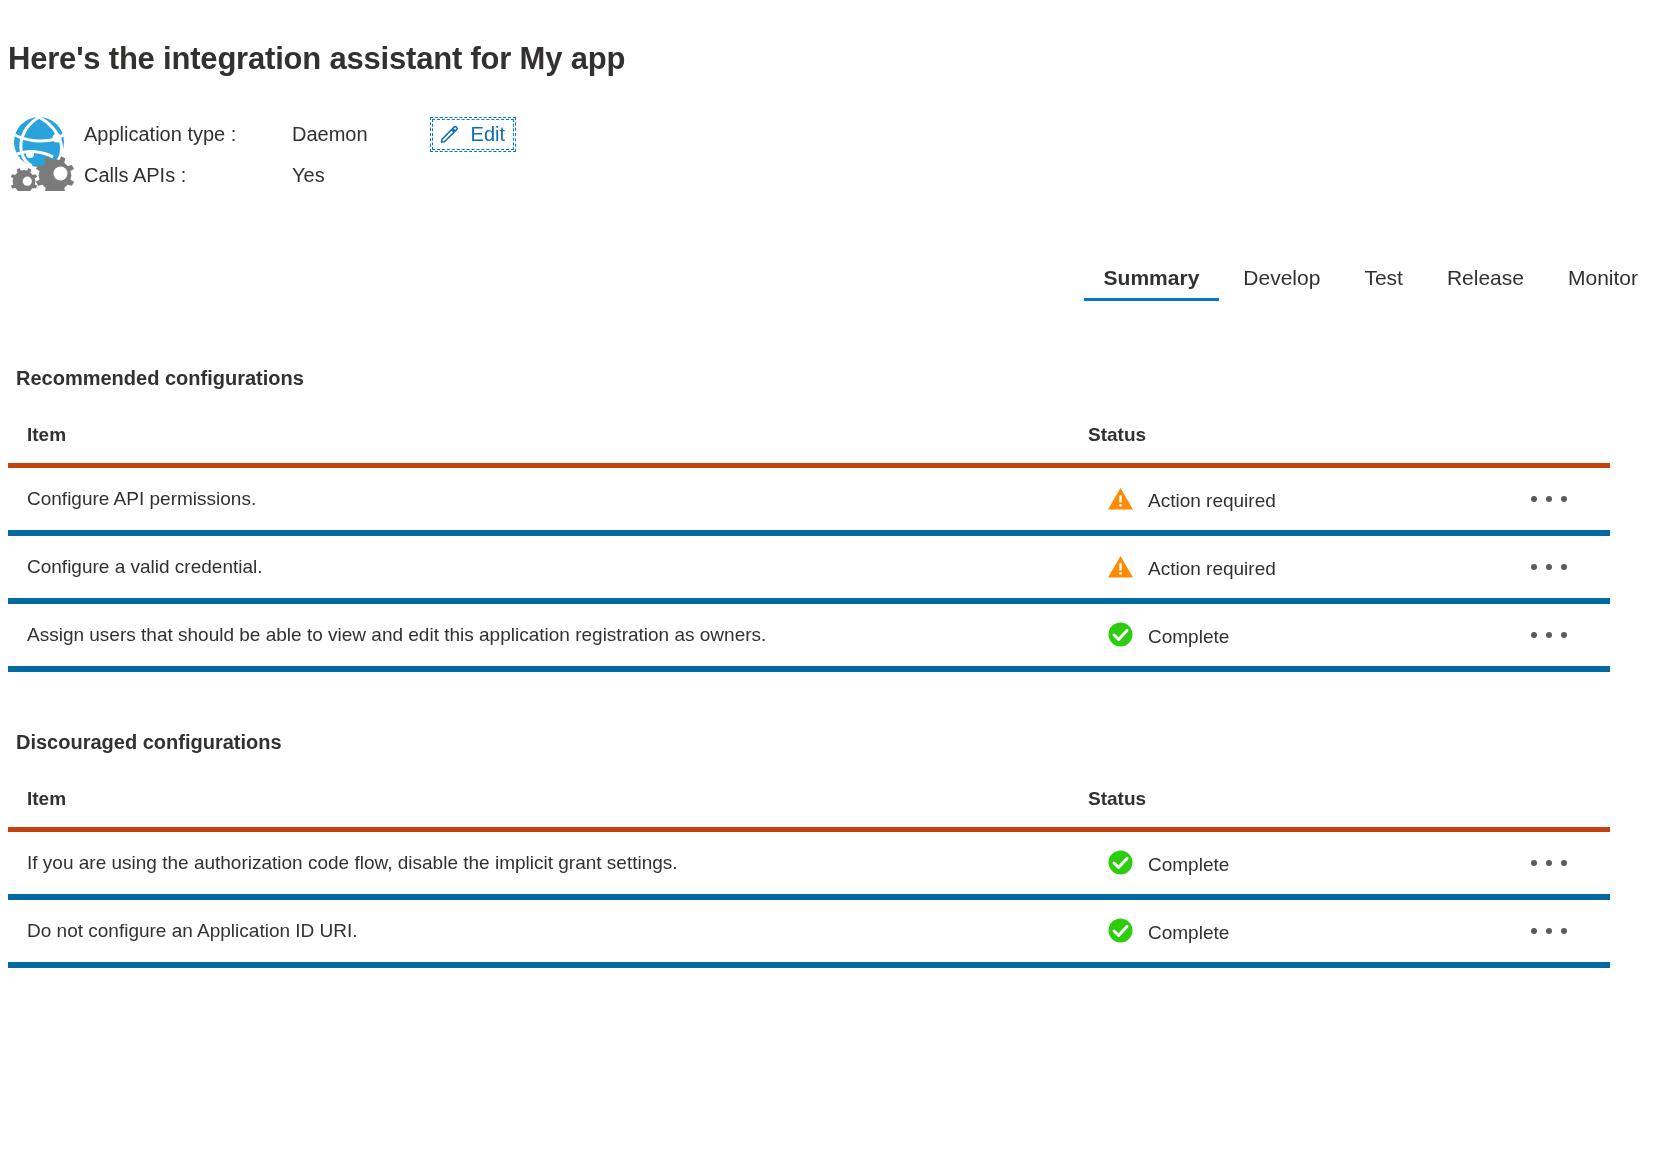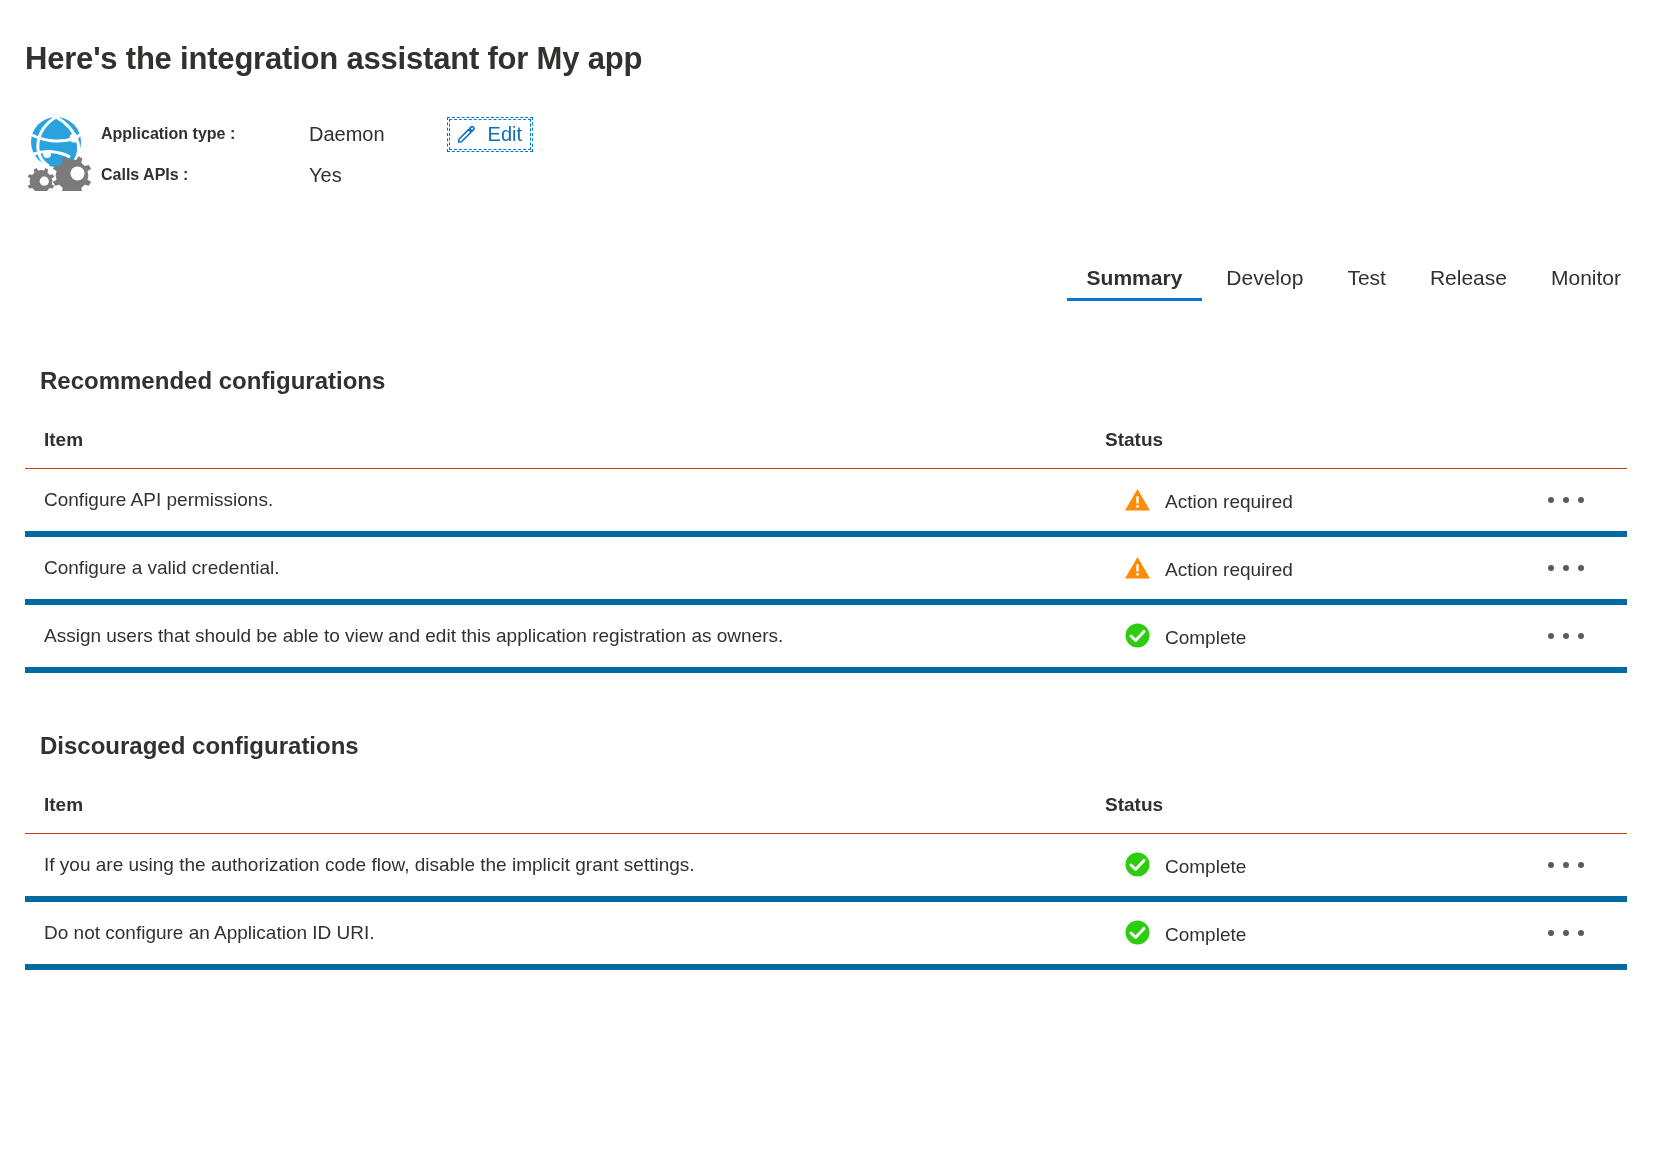--- a/index.html
+++ b/index.html
@@ -9,21 +9,21 @@
     background: #ffffff;
   }
   body {
     width: 1668px;
     height: 1158px;
     font-family: "Liberation Sans", sans-serif;
     color: #323130;
     overflow: hidden;
   }
   .page {
-    padding: 0 25px;
+    padding: 0 8px;
     position: relative;
   }
 
   
   .page-title {
     font-size: 31px;
     font-weight: 600;
     letter-spacing: -0.2px;
     color: #323130;
     margin: 0;
@@ -47,22 +47,22 @@
   .app-icon svg { display: block; }
 
   .app-meta {
     display: grid;
     grid-template-columns: 208px auto;
     row-gap: 14px;
     align-items: center;
     padding-top: 6px;
   }
   .meta-label {
-    font-size: 16px;
-    font-weight: 700;
+    font-size: 20px;
+    font-weight: 400;
     color: #323130;
     white-space: nowrap;
   }
   .meta-value {
     font-size: 20px;
     font-weight: 400;
     color: #323130;
     white-space: nowrap;
   }
   .meta-row-inline {
@@ -120,42 +120,42 @@
     position: absolute;
     left: 2px;
     right: 2px;
     bottom: 0;
     height: 3px;
     background: #0078d4;
   }
 
   
   .section-heading {
-    font-size: 24px;
+    font-size: 20px;
     font-weight: 600;
     color: #323130;
-    margin: 15px;
+    margin: 8px;
     padding-left: 0;
   }
   .sec-recommended { margin-top: 66px; }
   .sec-discouraged { margin-top: 59px; }
 
   table.cfg-table {
     width: 1602px;
     border-collapse: collapse;
     margin-top: 34px;
     table-layout: fixed;
   }
   table.cfg-table th {
     text-align: left;
     font-size: 19px;
     font-weight: 600;
     color: #323130;
     padding: 0 0 17px 19px;
-    border-bottom: 1px solid #c2410c;
+    border-bottom: 5px solid #c2410c;
   }
   table.cfg-table th.col-status { padding-left: 0; }
   table.cfg-table th.col-menu { padding: 0; }
   table.cfg-table td {
     font-size: 19px;
     font-weight: 400;
     color: #323130;
     border-bottom: 6px solid #0369a1;
     padding: 17px 0 17px 19px;
     vertical-align: middle;

